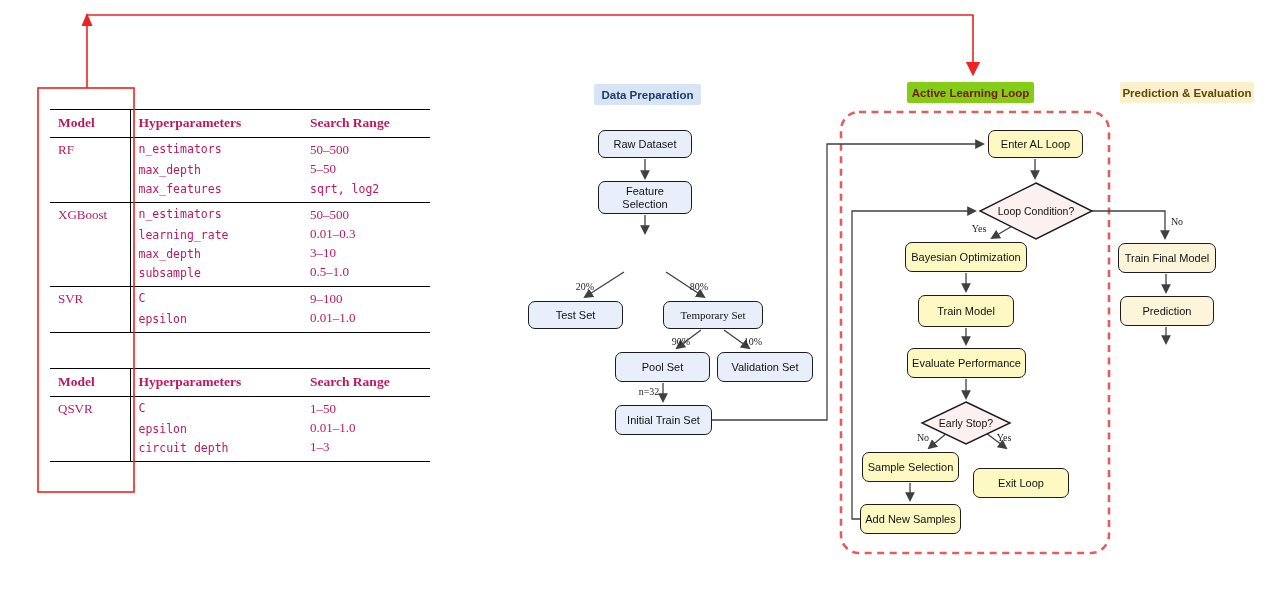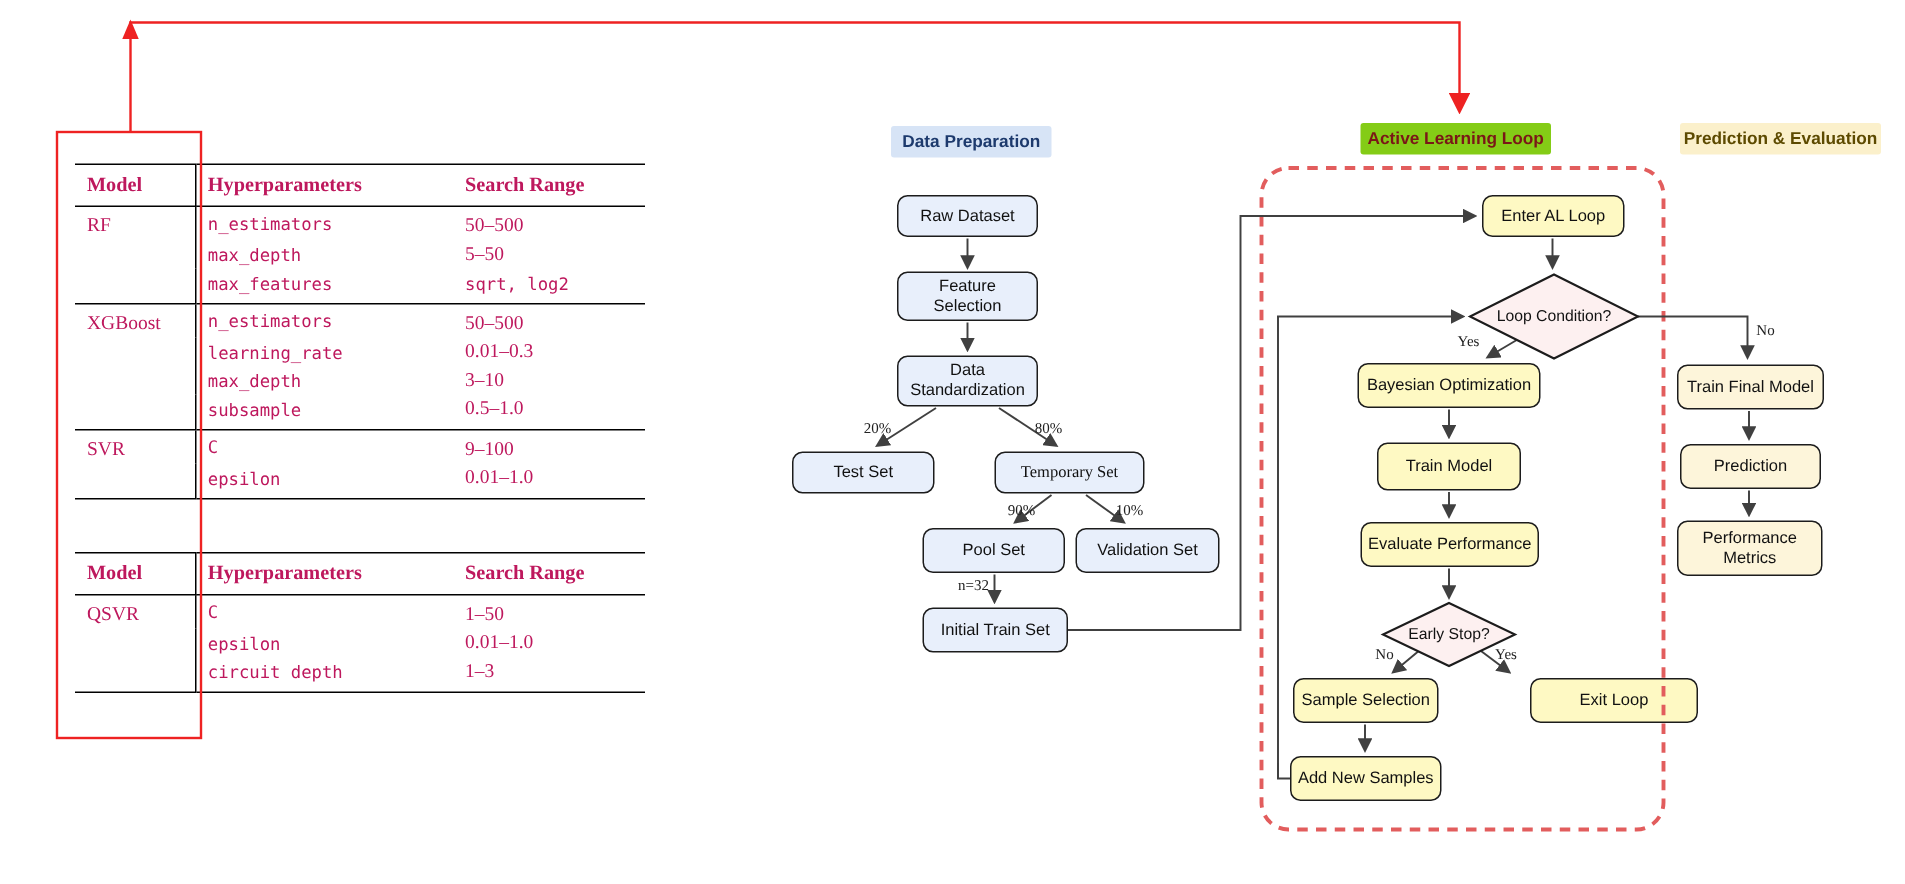--- a/index.html
+++ b/index.html
@@ -176,40 +176,38 @@
         </tr>
       </tbody>
     </table>
 
   <div class="sec-title" style="left:594px;top:84px;width:107px;height:21px;background:#d7e4f6;color:#1d3a6d;">Data Preparation</div>
   <div class="sec-title" style="left:907px;top:82px;width:127px;height:21px;background:#84cc16;color:#7a1717;">Active Learning Loop</div>
   <div class="sec-title" style="left:1120px;top:82px;width:134px;height:21px;background:#fbf0cb;color:#5d4a00;">Prediction &amp; Evaluation</div>
 
   <div class="node blue" style="left:598px;top:130px;width:94px;height:28px;">Raw Dataset</div>
   <div class="node blue narrow" style="left:598px;top:181px;width:94px;height:33px;">Feature Selection</div>
-  <div class="node blue" style="left:598px;top:237px;width:94px;height:34px;">Data Standardization</div>
   <div class="node blue" style="left:528px;top:301px;width:95px;height:28px;">Test Set</div>
   <div class="node blue" style="left:663px;top:301px;width:100px;height:28px;font-family:Liberation Serif, serif;">Temporary Set</div>
   <div class="node blue" style="left:615px;top:352px;width:95px;height:30px;">Pool Set</div>
   <div class="node blue" style="left:717px;top:352px;width:96px;height:30px;">Validation Set</div>
   <div class="node blue" style="left:615px;top:405px;width:97px;height:30px;">Initial Train Set</div>
 
   <div class="node pink" style="left:988px;top:130px;width:95px;height:28px;">Enter AL Loop</div>
   <div class="dlabel" style="left:1036px;top:211px;">Loop Condition?</div>
   <div class="node pink" style="left:905px;top:242px;width:122px;height:30px;">Bayesian Optimization</div>
   <div class="node pink" style="left:918px;top:295px;width:96px;height:32px;">Train Model</div>
   <div class="node pink" style="left:907px;top:348px;width:119px;height:30px;">Evaluate Performance</div>
   <div class="dlabel" style="left:966px;top:423px;">Early Stop?</div>
   <div class="node pink" style="left:862px;top:452px;width:97px;height:30px;">Sample Selection</div>
-  <div class="node pink" style="left:973px;top:452px;width:112px;height:30px;margin-left:47px;">Exit Loop</div>
+  <div class="node pink" style="left:973px;top:468px;width:96px;height:30px;">Exit Loop</div>
   <div class="node pink" style="left:860px;top:504px;width:101px;height:30px;">Add New Samples</div>
 
   <div class="node yellow" style="left:1118px;top:243px;width:98px;height:30px;">Train Final Model</div>
   <div class="node yellow" style="left:1120px;top:296px;width:94px;height:30px;">Prediction</div>
-  <div class="node yellow" style="left:1118px;top:347px;width:97px;height:37px;">Performance Metrics</div>
 
   <div class="edge-label" style="left:585px;top:286px;">20%</div>
   <div class="edge-label" style="left:699px;top:286px;">80%</div>
   <div class="edge-label" style="left:681px;top:341px;">90%</div>
   <div class="edge-label" style="left:753px;top:341px;">10%</div>
   <div class="edge-label" style="left:649px;top:391px;">n=32</div>
   <div class="edge-label" style="left:979px;top:228px;">Yes</div>
   <div class="edge-label" style="left:1177px;top:221px;">No</div>
   <div class="edge-label" style="left:923px;top:437px;">No</div>
   <div class="edge-label" style="left:1004px;top:437px;">Yes</div>

